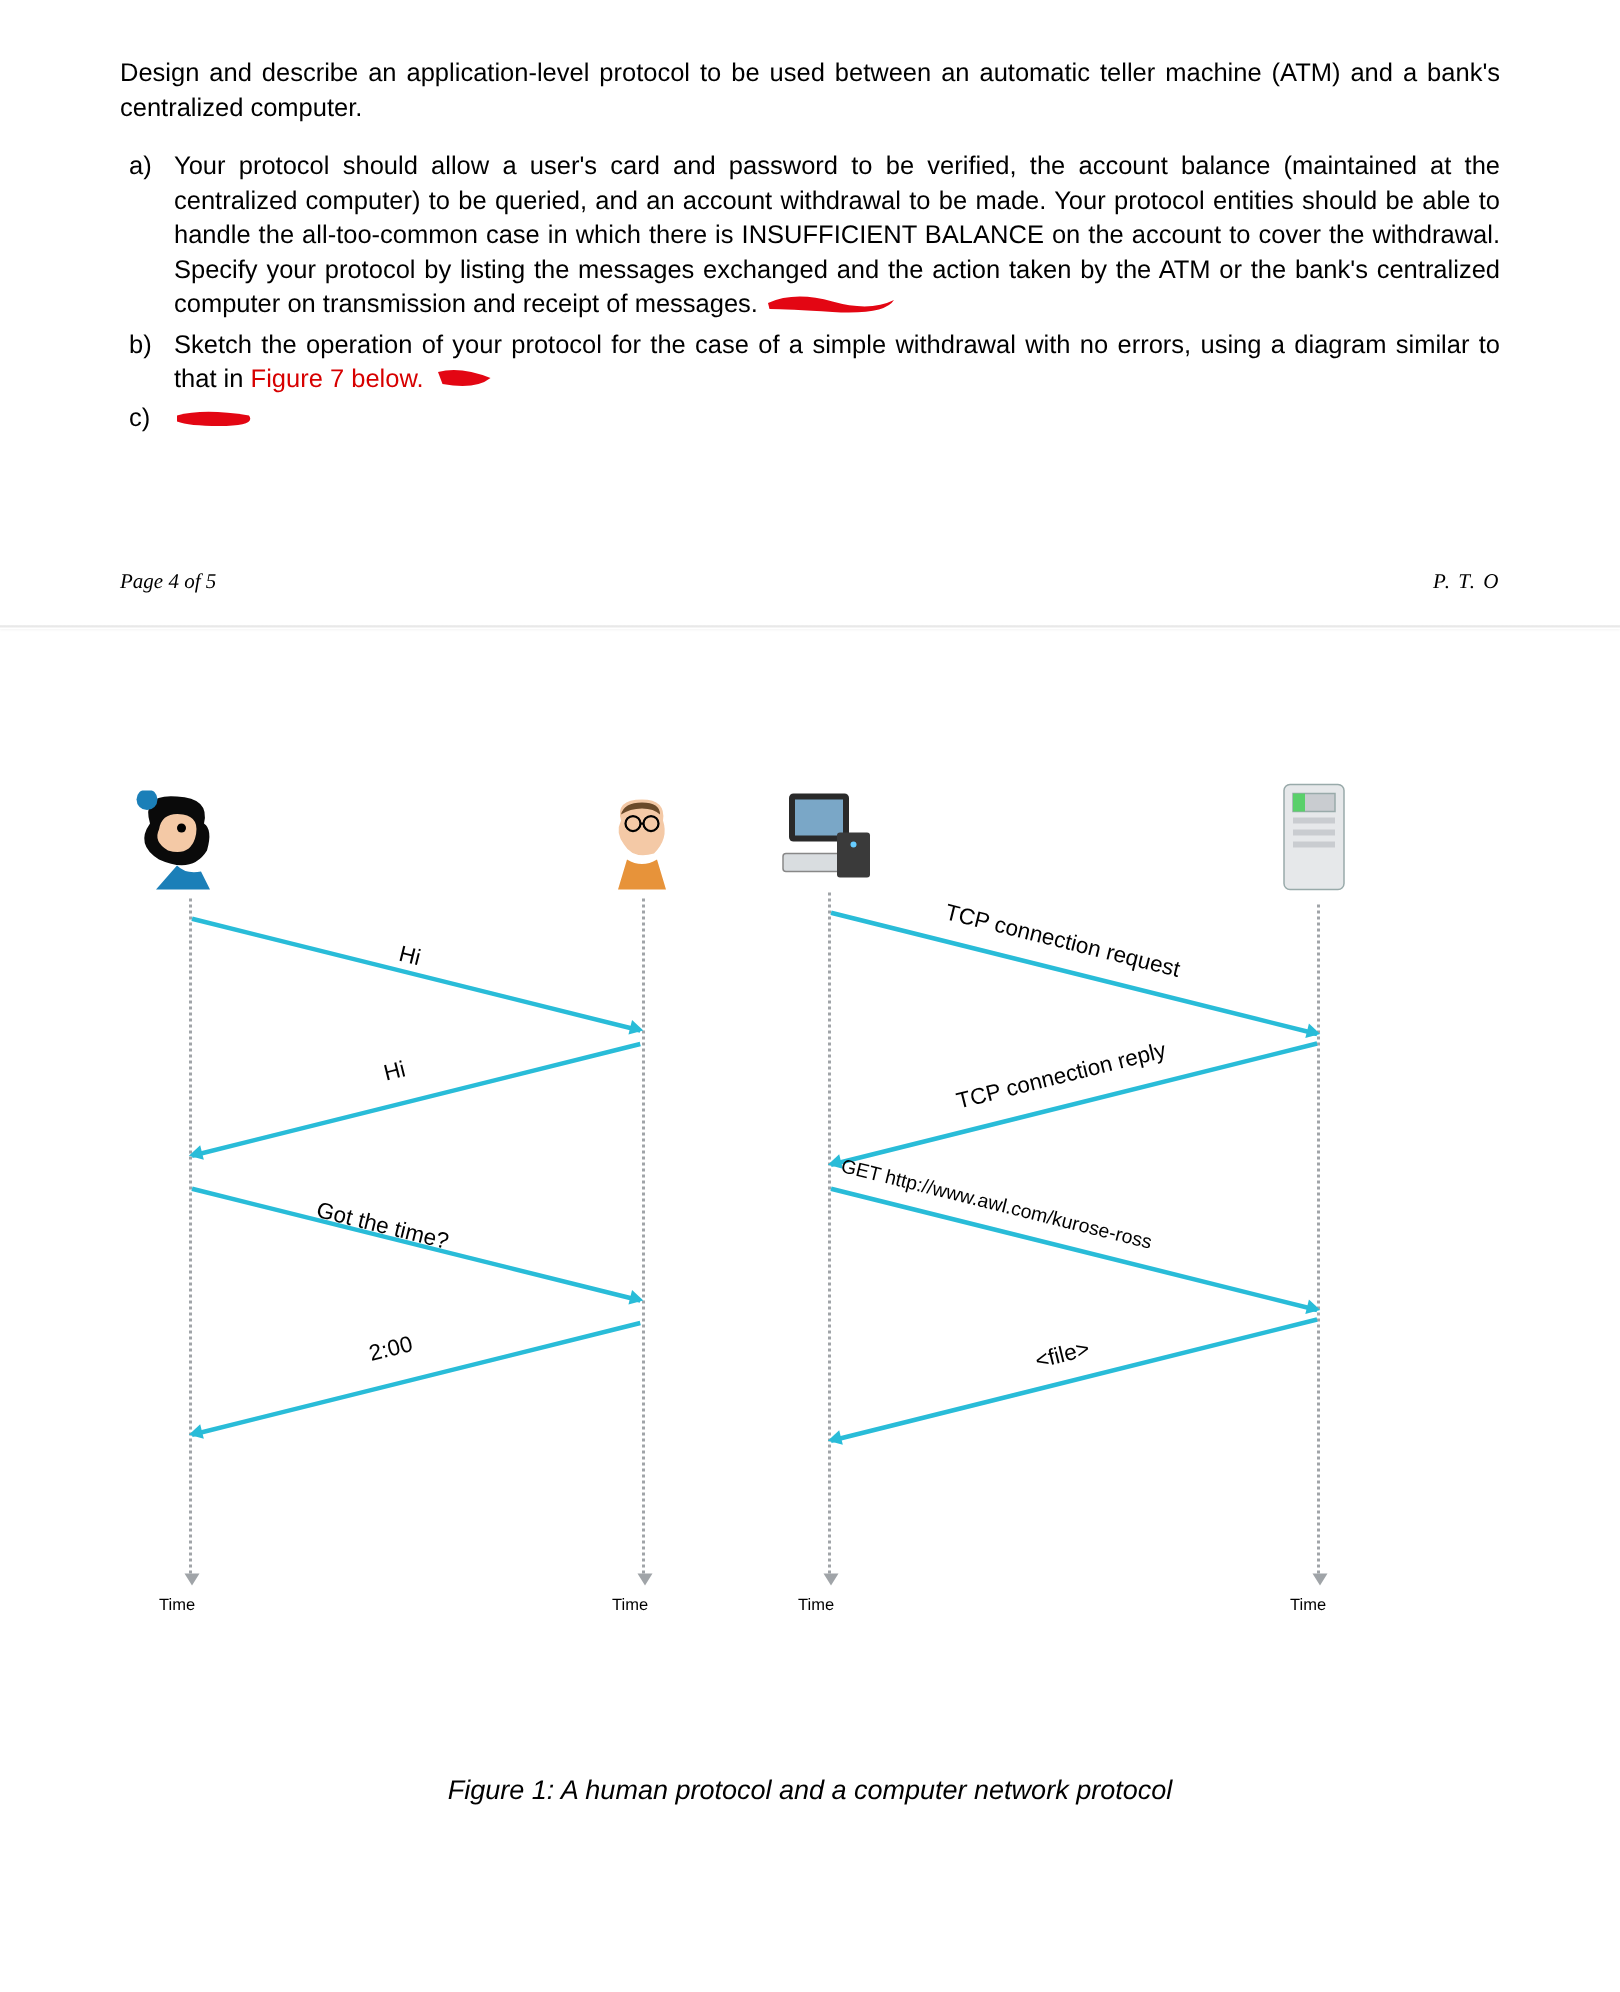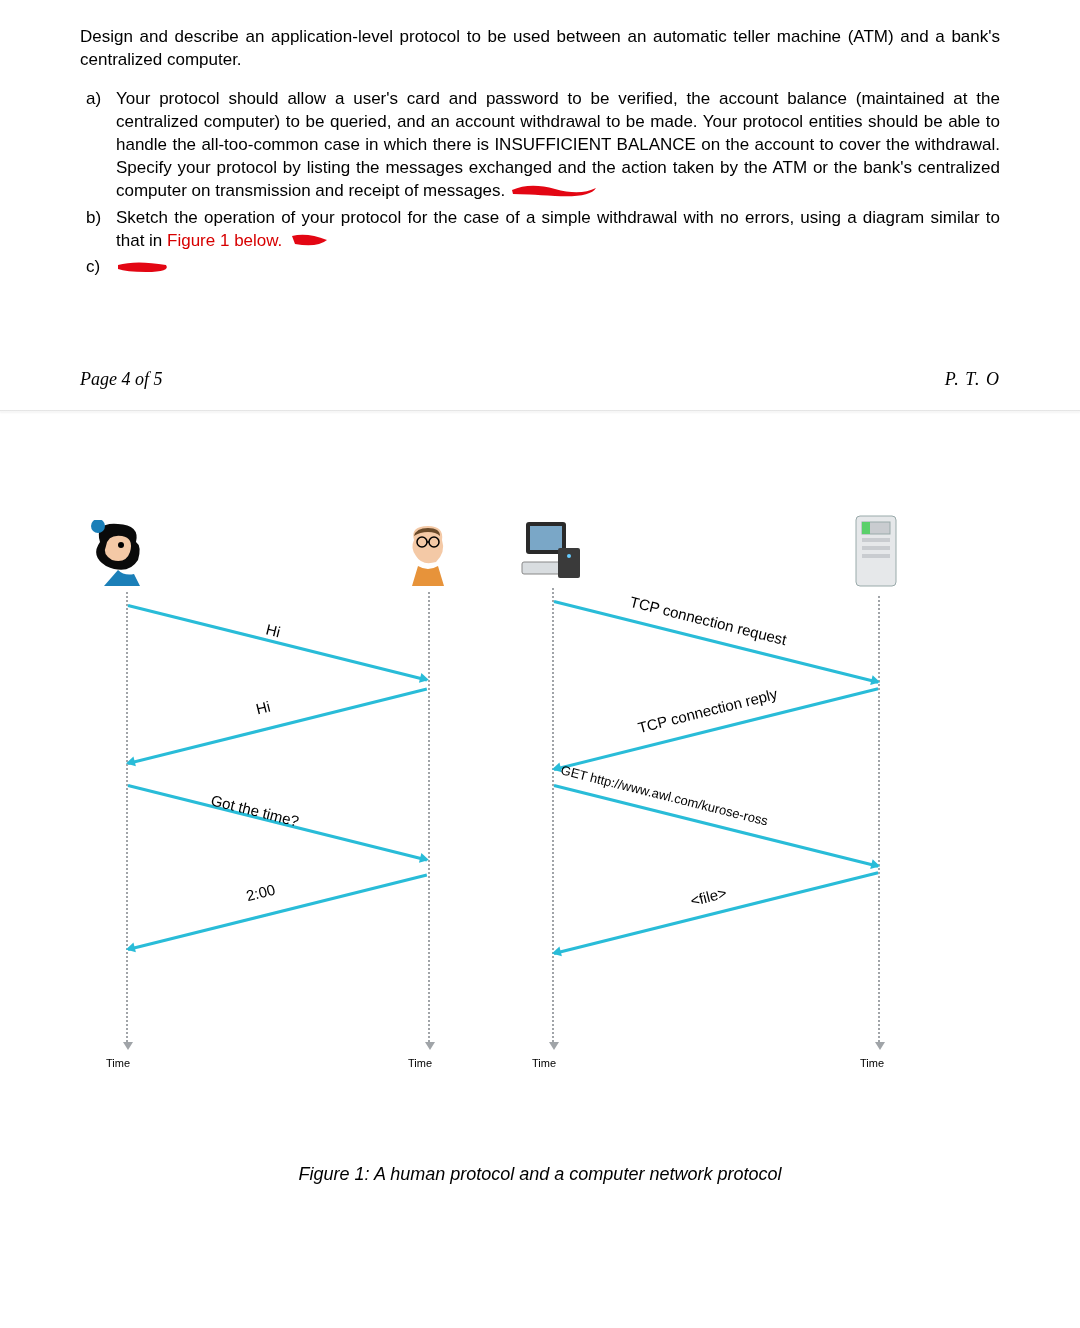--- a/index.html
+++ b/index.html
@@ -5,21 +5,21 @@
   body {
     margin: 0;
     padding: 0;
     background: #ffffff;
     font-family: Verdana, Geneva, sans-serif;
     font-size: 17px;
     color: #000;
     width: 1080px;
   }
   .page {
-    padding: 26px 80px 40px 80px;
+    padding: 38px 80px 40px 80px;
   }
   .intro {
     text-align: justify;
     line-height: 1.35;
     margin-bottom: 16px;
   }
   .qlist {
     list-style: none;
     padding-left: 36px;
     margin: 0;
@@ -42,21 +42,21 @@
     height:18px;
     vertical-align:middle;
     position:relative;
   }
   .redact svg { position:absolute; top:-2px; left:0; }
   .pagefoot {
     display:flex;
     justify-content:space-between;
     font-style: italic;
     font-family: 'Times New Roman', serif;
-    font-size: 18px;
+    font-size: 14px;
     margin-top: 90px;
   }
   .pagefoot .right { font-weight: normal; letter-spacing: 1px;}
   .sep {
     height: 2px;
     background: linear-gradient(to bottom, #ddd, #fff);
     box-shadow: 0 1px 2px rgba(0,0,0,0.05);
     margin: 20px -80px 0 -80px;
   }
   .figure-area {
@@ -103,21 +103,21 @@
   }
   .msg-text {
     position:absolute;
     font-size:15px;
     white-space: nowrap;
   }
   .figcaption {
     text-align:center;
     font-style: italic;
     font-size:18px;
-    margin-top: 12px;
+    margin-top: 24px;
   }
 </style>
 </head>
 <body>
 
 <div class="page">
 
   <div class="intro">Design and describe an application-level protocol to be used between an automatic teller machine (ATM) and a bank's centralized computer.</div>
 
   <ul class="qlist">
@@ -126,21 +126,21 @@
       <span>Your protocol should allow a user's card and password to be verified, the account balance (maintained at the centralized computer) to be queried, and an account withdrawal to be made. Your protocol entities should be able to handle the all-too-common case in which there is INSUFFICIENT BALANCE on the account to cover the withdrawal. Specify your protocol by listing the messages exchanged and the action taken by the ATM or the bank's centralized computer on transmission and receipt of messages.</span>
       <span class="redact">
         <svg width="90" height="22">
             <path d="M2 10 Q20 2 45 9 Q70 16 86 8 Q80 18 45 16 Q15 14 3 14 Z" fill="#e30613"></path>
           </svg>
       </span>
     </li>
     <li>
       <span class="marker">b)</span>
       <span>Sketch the operation of your protocol for the case of a simple withdrawal with no errors, using a diagram similar to that in </span>
-      <span class="red-ref">Figure 1 below.</span>
+      <span class="red-ref">Figure 7 below.</span>
       <span class="redact" style="width:50px">
         <svg width="50" height="22">
             <path d="M5 6 Q20 2 40 10 Q30 18 8 14 Z" fill="#e30613"></path>
           </svg>
       </span>
     </li>
     <li>
       <span class="marker">c)</span>
       <span class="redact" style="width:60px">
         <svg width="60" height="22">

